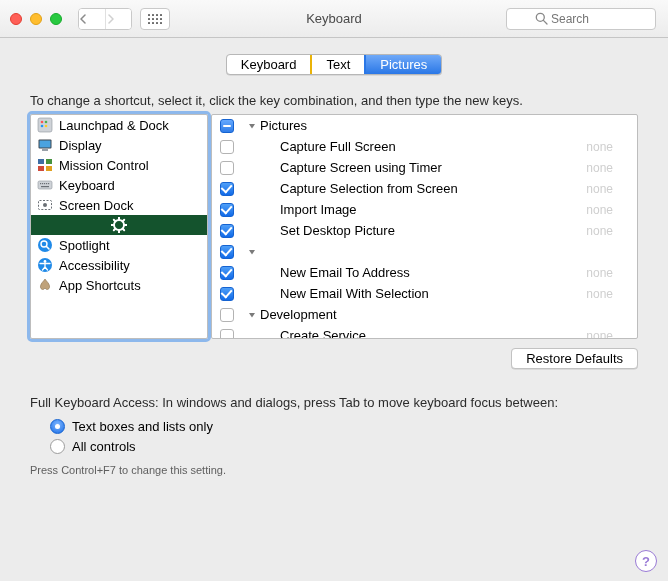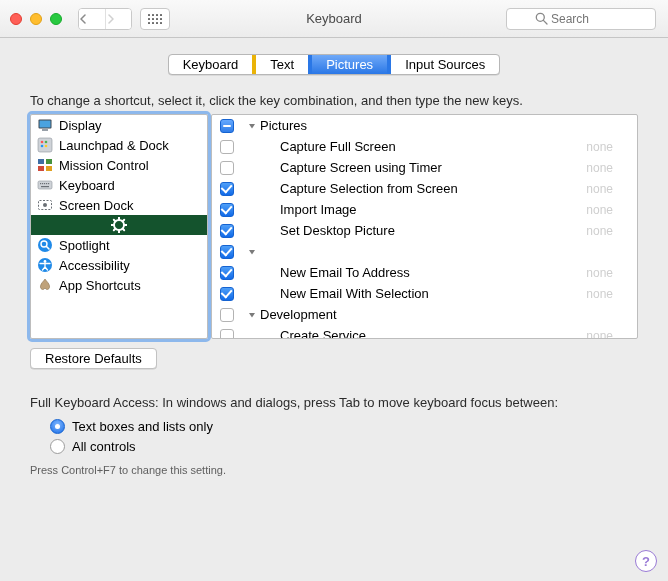--- a/index.html
+++ b/index.html
@@ -44,21 +44,21 @@
     position: absolute; left: 28px; top: 3px; width: 15px; height: 15px; color: #888;
     display: inline-flex; align-items: center; justify-content: center;
   }
 
   
   .content { padding: 14px 30px 10px 30px; }
 
   .seg { display: flex; justify-content: center; margin-top: 2px; margin-bottom: 18px; }
   .seg-inner { display: inline-flex; border: 1px solid #b7b7b7; border-radius: 4px; overflow: hidden; background: #fff; height: 21px; box-shadow: 0 0.5px 0 rgba(0,0,0,0.15); }
   .seg-btn { padding: 0 14px; font-size: 13px; line-height: 19px; border: none; background: transparent; cursor: default; }
-  .seg-btn + .seg-btn { border-left: 4px solid #eab308; }
+  .seg-btn + .seg-btn { border-left: 2px solid #eab308; }
   .seg-btn.active { background: linear-gradient(#6fa9f8,#2a77e6); color: #fff; border-left-color: #2a77e6; }
   .seg-btn.active + .seg-btn { border-left-color: #2a77e6; }
 
   .instr { font-size: 13px; margin-bottom: 6px; color: #2b2b2b; }
 
   .panes { display: flex; gap: 3px; height: 225px; }
   .leftpane {
     width: 178px; background: #fff; border: 1px solid #bdbdbd; border-radius: 2px;
     outline: 3px solid #8db8ec; outline-offset: -0.5px;
     overflow-y: auto;
@@ -83,21 +83,21 @@
   .cbx.on::after { content: ''; width: 8px; height: 5px; border: 2px solid #fff; border-top: none; border-right: none; transform: rotate(-48deg) translate(0.5px,-1px); }
   .cbx.mixed::after { content: ''; width: 8px; height: 2px; background: #fff; border-radius: 1px; }
 
   .disclosure { width: 8px; height: 8px; margin-right: 4px; display: inline-flex; align-items: center; justify-content: center; color: #7a7a7a; flex-shrink: 0; }
   .disclosure.placeholder { visibility: hidden; }
   .sc-label { flex: 1; font-size: 13px; white-space: nowrap; overflow: hidden; text-overflow: ellipsis; }
   .sc-key { font-size: 12px; color: #cfcfcf; margin-left: auto; padding-right: 2px; }
   .indent-group .disclosure { margin-left: 6px; }
   .indent-item .disclosure { margin-left: 26px; }
 
-  .restore-row { display: flex; justify-content: flex-start; margin-top: 9px; }
+  .restore-row { display: flex; justify-content: flex-end; margin-top: 9px; }
   .btn { background: #fff; border: 1px solid #c2c2c2; border-radius: 4px; height: 21px; padding: 0 14px; font-size: 13px; box-shadow: 0 0.5px 0 rgba(0,0,0,0.15); }
 
   .fka { margin-top: 26px; font-size: 13px; color: #2b2b2b; }
   .radios { margin-top: 6px; margin-left: 20px; }
   .radio-row { display: flex; align-items: center; gap: 7px; height: 20px; }
   .radio { width: 15px; height: 15px; border-radius: 50%; border: 1px solid #9c9c9c; background: #fff; display: inline-flex; align-items: center; justify-content: center; }
   .radio.on { border-color: #1563d1; background: radial-gradient(circle at 50% 35%, #7fb7ff, #1a6de6); }
   .radio.on::after { content: ''; width: 5px; height: 5px; border-radius: 50%; background: #fff; }
   .hint { margin-top: 8px; font-size: 11px; color: #5e5e5e; }
 
@@ -159,50 +159,49 @@
   </div>
 </div>
 
 <div class="content">
 
   <div class="seg">
     <div class="seg-inner" id="seg-inner">
         <button class="seg-btn">Keyboard</button>
         <button class="seg-btn">Text</button>
         <button class="seg-btn active">Pictures</button>
-        <button class="seg-btn">Input Sources</button>
       </div>
   </div>
 
   <div class="instr">To change a shortcut, select it, click the key combination, and then type the new keys.</div>
 
   <div class="panes">
 
     <div class="leftpane" id="catlist">
-        <div class="cat-row">
-          <span class="ic">
-            <svg width="16" height="16">
-              <rect x="1.5" y="2.5" width="13" height="9" rx="1" fill="#3d4650"></rect>
-              <rect x="2.5" y="3.5" width="11" height="7" fill="#4aa3e0"></rect>
-              <rect x="5" y="12" width="6" height="2" fill="#98a0a8"></rect>
-            </svg>
-          </span>
-          <span>Display</span>
-        </div>
         <div class="cat-row">
           <span class="ic">
             <svg width="16" height="16">
               <rect x="1" y="1" width="14" height="14" rx="2" fill="#cfd3d8" stroke="#8e949c" stroke-width="0.6"></rect>
               <circle cx="5" cy="5" r="1.3" fill="#ff5252"></circle>
               <circle cx="9" cy="5" r="1.3" fill="#4caf50"></circle>
               <circle cx="5" cy="9" r="1.3" fill="#2196f3"></circle>
               <circle cx="9" cy="9" r="1.3" fill="#ffca28"></circle>
             </svg>
           </span>
           <span>Launchpad &amp; Dock</span>
+        </div>
+        <div class="cat-row">
+          <span class="ic">
+            <svg width="16" height="16">
+              <rect x="1.5" y="2.5" width="13" height="9" rx="1" fill="#3d4650"></rect>
+              <rect x="2.5" y="3.5" width="11" height="7" fill="#4aa3e0"></rect>
+              <rect x="5" y="12" width="6" height="2" fill="#98a0a8"></rect>
+            </svg>
+          </span>
+          <span>Display</span>
         </div>
         <div class="cat-row">
           <span class="ic">
             <svg width="16" height="16">
               <rect x="1" y="2" width="6" height="5" fill="#3f6ea5"></rect>
               <rect x="9" y="2" width="6" height="5" fill="#46923e"></rect>
               <rect x="1" y="9" width="6" height="5" fill="#d04a3a"></rect>
               <rect x="9" y="9" width="6" height="5" fill="#e0a020"></rect>
             </svg>
           </span>

